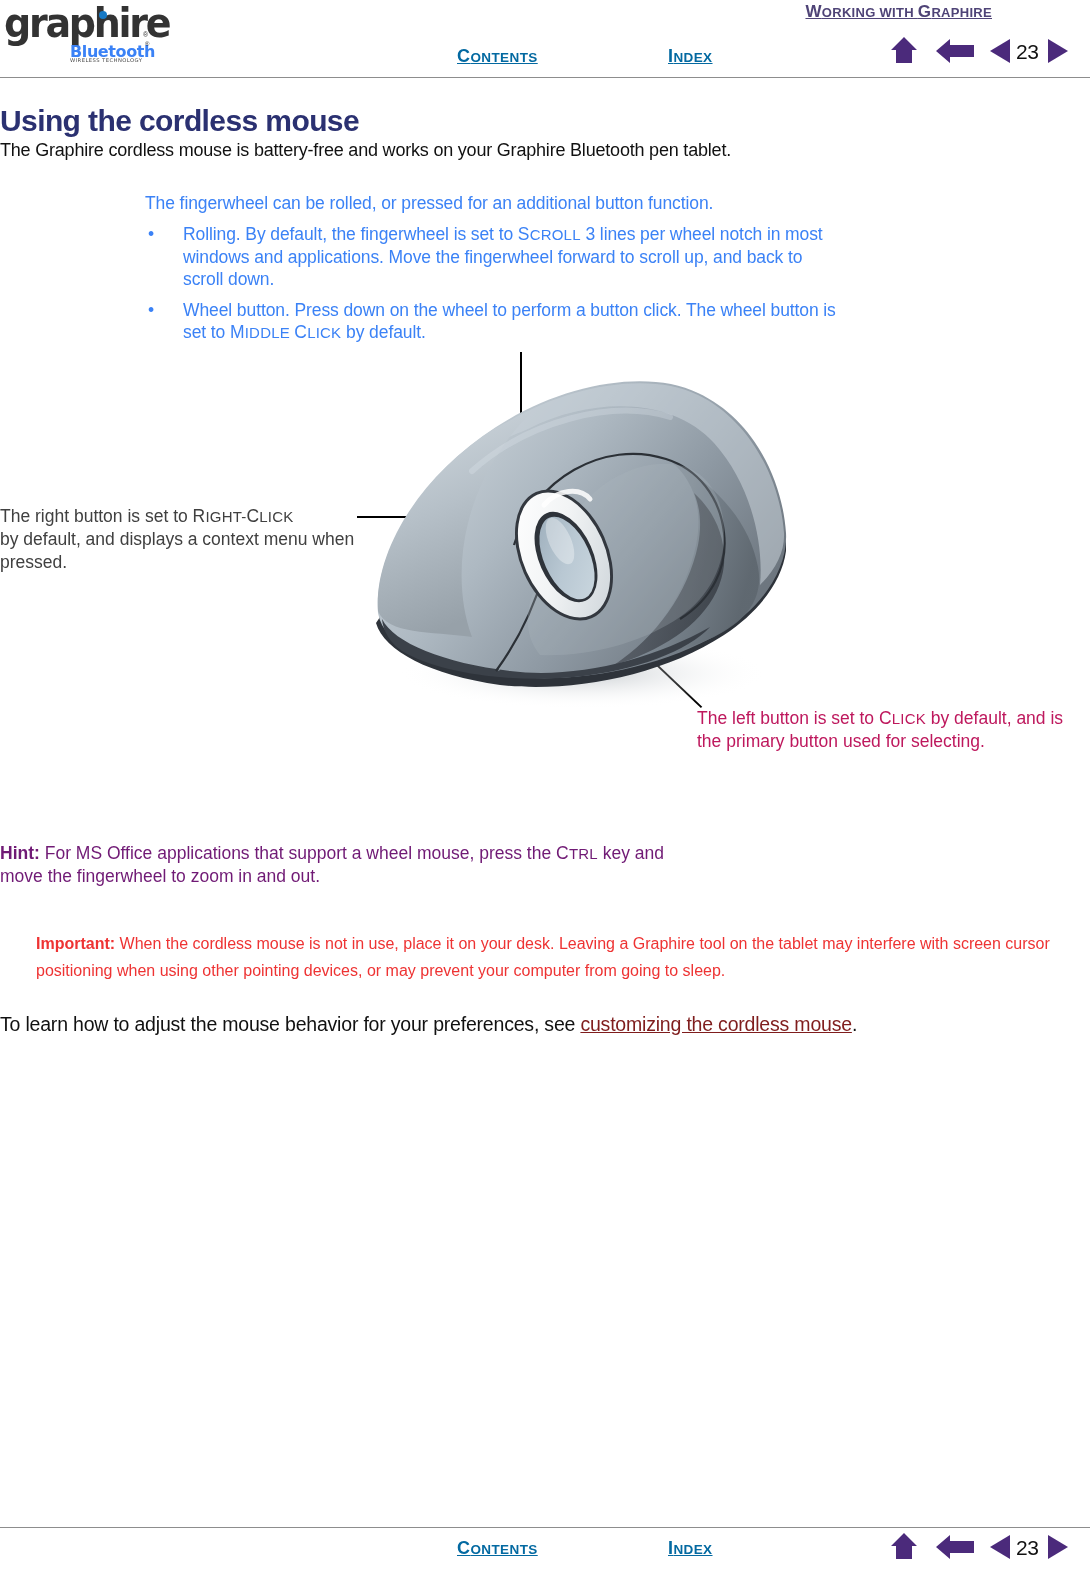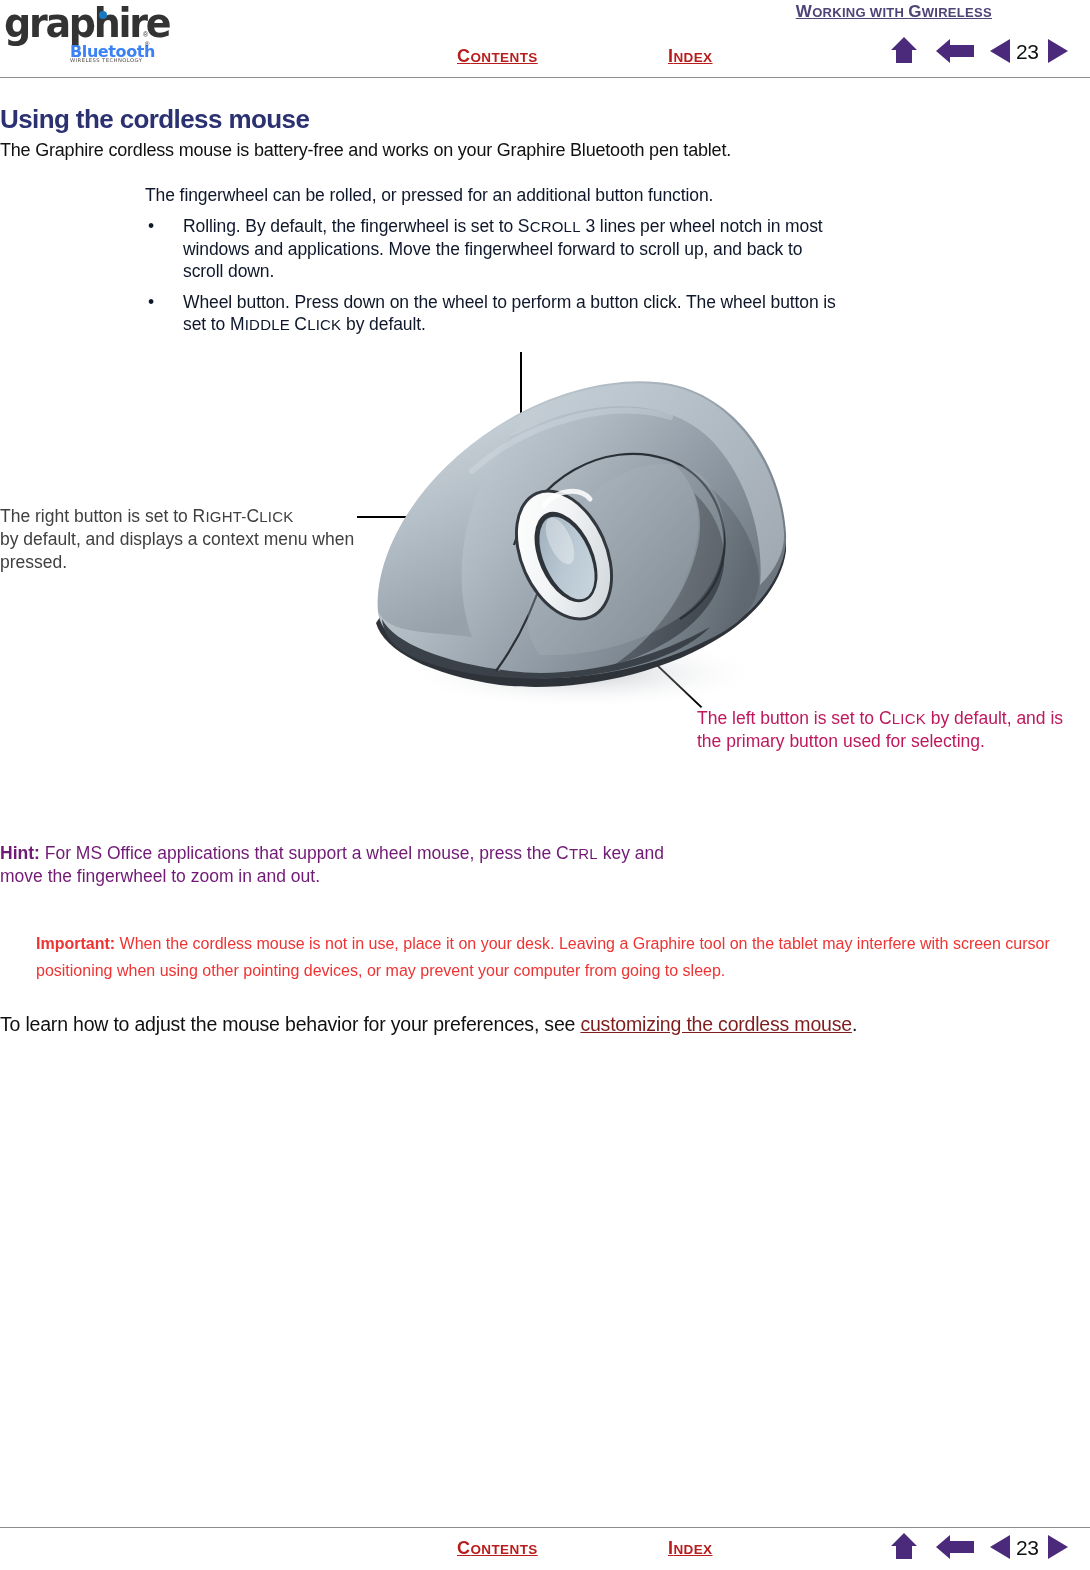--- a/index.html
+++ b/index.html
@@ -99,21 +99,21 @@
   .smallcaps {
     font-family: "Liberation Sans", sans-serif;
     font-weight: bold;
     font-size: 13px;
     letter-spacing: 0.3px;
   }
   .smallcaps .cap { font-size: 17px; }
 
   .navlink {
     position: absolute;
-    color: #b91c1c;
+    color: #0369a1;
     text-decoration: underline;
     font-weight: bold;
     letter-spacing: 0.4px;
     font-size: 13.5px;
     cursor: pointer;
     text-align: center;
   }
   .navlink .cap { font-size: 18px; }
 
   .rule {
@@ -144,41 +144,41 @@
   }
 
   
   h1#page-title {
     position: absolute;
     left: 0;
     top: 104px;
     margin: 0;
     font-family: "Liberation Sans", sans-serif;
     font-weight: bold;
-    font-size: 26px;
+    font-size: 30px;
     letter-spacing: -0.6px;
     color: #2b3171;
   }
   #intro {
     position: absolute;
     left: 0;
     top: 140px;
     font-size: 18px;
     letter-spacing: -0.2px;
     color: #111;
   }
 
   #wheel-block {
     position: absolute;
     left: 145px;
-    top: 184px;
+    top: 192px;
     width: 700px;
     font-size: 17.5px;
     line-height: 22px;
-    color: #0f172a;
+    color: #3b82f6;
     letter-spacing: -0.1px;
   }
   #wheel-block .lead { margin: 0 0 9px 0; }
   #wheel-block ul {
     list-style: none;
     margin: 0;
     padding: 0;
   }
   #wheel-block li {
     position: relative;
@@ -296,21 +296,21 @@
   <div id="logo">
     <span class="logo-word">graphire</span>
     <span class="logo-dot"></span>
     <span class="logo-reg">®</span>
     <span class="logo-bt">Bluetooth</span>
     <span class="logo-bt-reg">®</span>
     <span class="logo-tag">WIRELESS TECHNOLOGY</span>
   </div>
 
   <div id="breadcrumb" class="smallcaps">
-    <span class="cap">W</span><span>ORKING WITH </span><span class="cap">G</span><span>WIRELESS</span>
+    <span class="cap">W</span><span>ORKING WITH </span><span class="cap">G</span><span>RAPHIRE</span>
   </div>
 
   <div class="rule" style="top:77px;"></div>
 
   <a class="navlink" style="left:457px; top:46px;"><span class="cap">C</span><span>ONTENTS</span></a>
 
   <a class="navlink" style="left:668px; top:46px;"><span class="cap">I</span><span>NDEX</span></a>
 
   <div class="navicons" style="left:890px; top:34px; width:200px; height:36px;">
     <svg class="nav-home" style="left:0px; top:2px;" viewBox="0 0 28 28">

